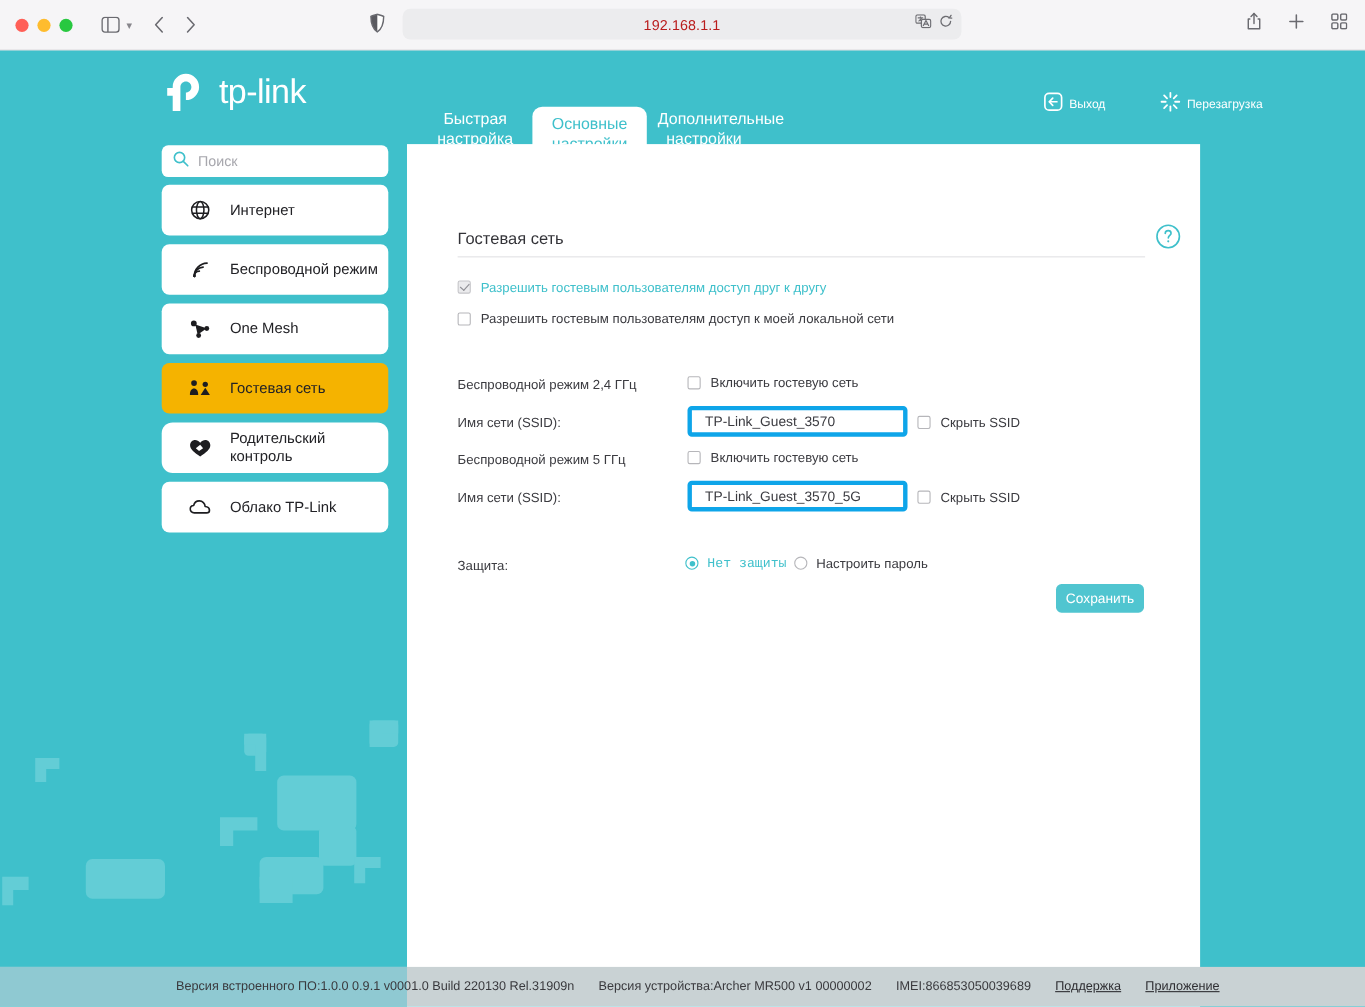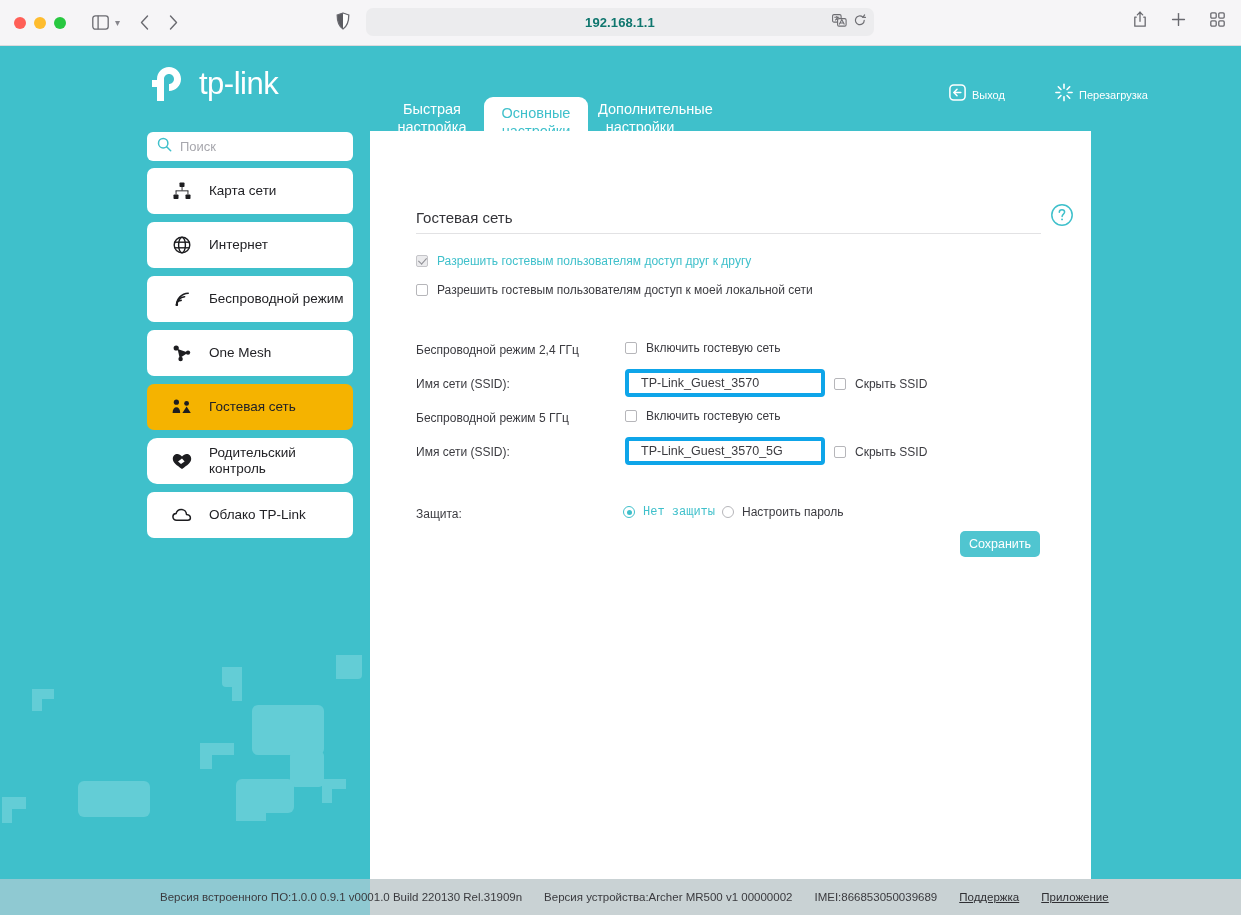--- a/index.html
+++ b/index.html
@@ -69,23 +69,22 @@
     height: 28px;
     background: #ececee;
     border-radius: 7px;
     display: flex;
     align-items: center;
     justify-content: center;
     box-sizing: border-box;
   }
   .url-text {
     font-size: 13px;
-    color: #0f766e;
+    color: #b91c1c;
     letter-spacing: 0.1px;
-    font-weight: bold;
   }
   .url-right {
     position: absolute;
     right: 8px;
     top: 5px;
     display: flex;
     align-items: center;
     gap: 7px;
     color: #6d6d72;
   }
@@ -544,34 +543,20 @@
           <circle cx="6.6" cy="6.6" r="5"></circle>
           <line x1="10.3" y1="10.3" x2="14.6" y2="14.6"></line>
         </svg>
       </span>
       <span class="search-placeholder">Поиск</span>
     </div>
 
     <div class="menu">
       <div class="menu-item">
         <span class="menu-icon">
-          <svg width="18" height="18" viewBox="0 0 18 18" fill="currentColor">
-            <rect x="6.5" y="0.5" width="5" height="4.5" rx="0.8"></rect>
-            <rect x="0.5" y="12.5" width="5" height="4.5" rx="0.8"></rect>
-            <rect x="12.5" y="12.5" width="5" height="4.5" rx="0.8"></rect>
-            <path d="M8.6 5 h0.9 v3.4 h-0.9 z"></path>
-            <path d="M2.6 8.4 h12.8 v0.9 h-12.8 z"></path>
-            <path d="M2.6 8.8 h0.9 v3.7 h-0.9 z"></path>
-            <path d="M14.5 8.8 h0.9 v3.7 h-0.9 z"></path>
-          </svg>
-        </span>
-        <span class="menu-label">Карта сети</span>
-      </div>
-      <div class="menu-item">
-        <span class="menu-icon">
           <svg width="18" height="18" viewBox="0 0 18 18" fill="none" stroke="currentColor" stroke-width="1.4">
             <circle cx="9" cy="9" r="7.8"></circle>
             <ellipse cx="9" cy="9" rx="3.4" ry="7.8"></ellipse>
             <line x1="1.5" y1="6.2" x2="16.5" y2="6.2"></line>
             <line x1="1.5" y1="11.8" x2="16.5" y2="11.8"></line>
           </svg>
         </span>
         <span class="menu-label">Интернет</span>
       </div>
       <div class="menu-item">

